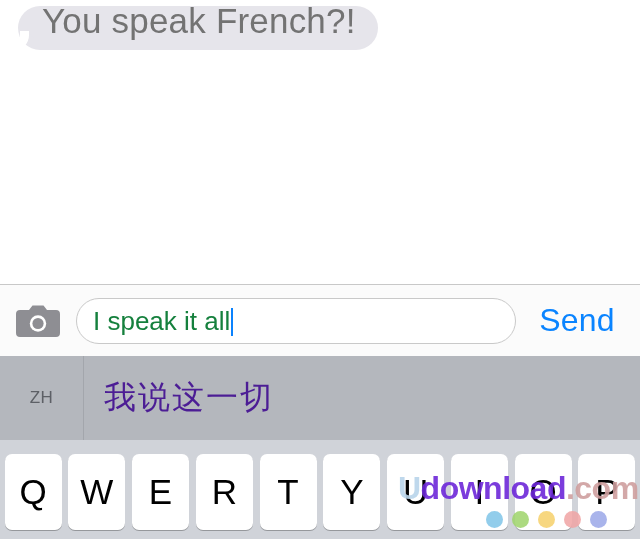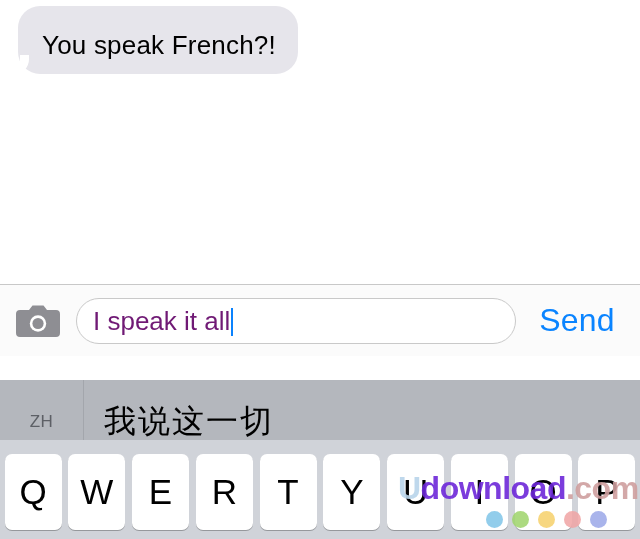--- a/index.html
+++ b/index.html
@@ -26,24 +26,24 @@
   }
   .bubble-row {
     position: absolute;
     left: 18px;
     top: 6px;
   }
   .bubble {
     position: relative;
     display: inline-block;
     background: #e6e5eb;
-    color: #000000;
+    color: #737373;
     border-radius: 22px;
-    padding: 24px 22px 14px 24px;
-    font-size: 26px;
+    padding: 0 22px 14px 24px;
+    font-size: 35px;
     line-height: 30px;
     letter-spacing: 0.2px;
     white-space: nowrap;
   }
   .bubble-tail {
     position: absolute;
     left: 2px;
     bottom: -1px;
     width: 22px;
     height: 22px;
@@ -102,21 +102,21 @@
     border-radius: 23px;
     display: flex;
     align-items: center;
     padding: 0 16px;
     box-sizing: border-box;
     position: relative;
     max-width: 440px;
   }
   .text-field-value {
     font-size: 26px;
-    color: #701a75;
+    color: #15803d;
     line-height: 30px;
     white-space: nowrap;
     overflow: hidden;
   }
   .caret {
     display: inline-block;
     width: 2px;
     height: 28px;
     background: #0a82fd;
     margin-left: 1px;
@@ -136,39 +136,38 @@
   
   .candidate-bar {
     position: absolute;
     left: 0;
     top: 356px;
     width: 640px;
     height: 84px;
     background: #b4b7bd;
     display: flex;
     align-items: center;
-    margin-top: 24px;
   }
   .ime-lang {
     width: 84px;
     height: 84px;
     display: flex;
     align-items: center;
     justify-content: center;
     color: #5d6066;
     font-size: 17px;
     letter-spacing: 0.5px;
     border-right: 1px solid #a3a6ac;
     box-sizing: border-box;
     flex: 0 0 auto;
   }
   .candidate-text {
     padding-left: 20px;
     font-size: 32px;
-    color: #000000;
+    color: #4c1d95;
     letter-spacing: 2px;
     font-family: Liberation Sans, sans-serif;
   }
 
   
   .keyboard {
     position: absolute;
     left: 0;
     top: 440px;
     width: 640px;

